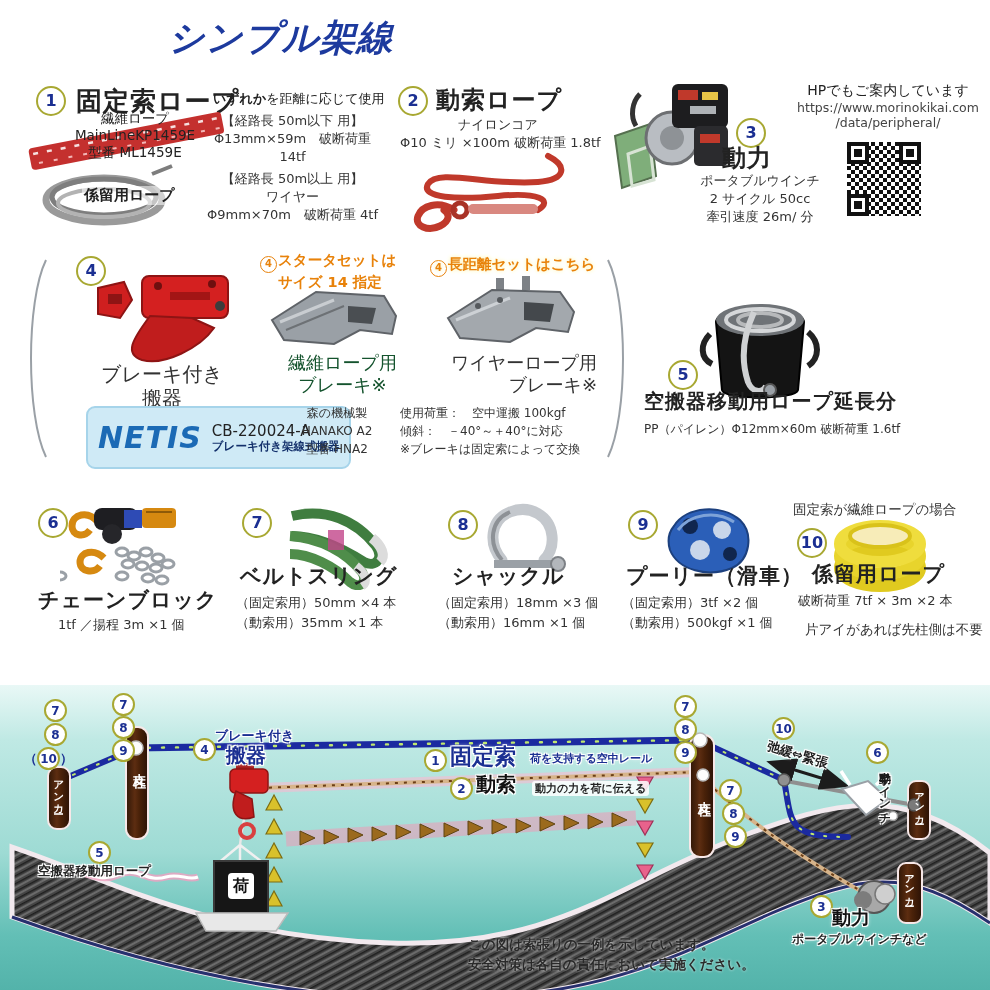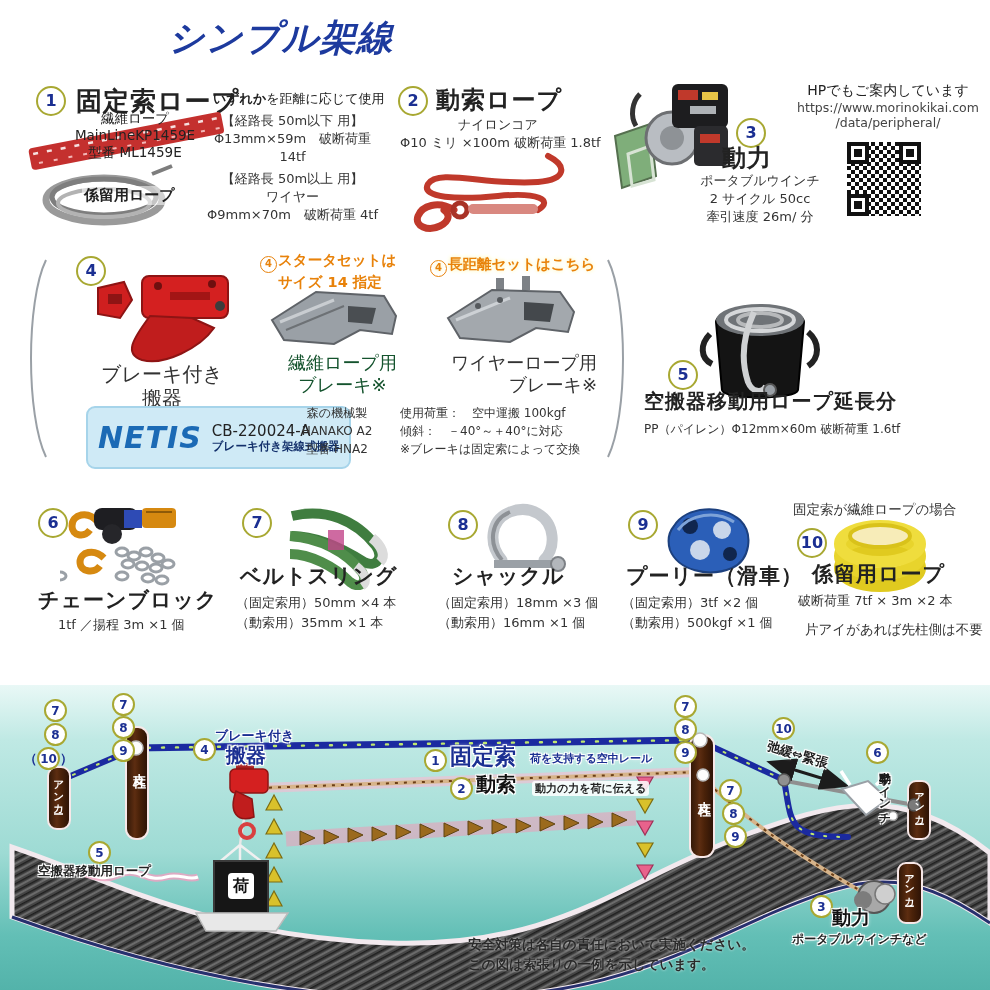--- a/index.html
+++ b/index.html
@@ -455,17 +455,17 @@
     <span class="cnum sm abs" style="left:866px;top:56px;">6</span>
     <div class="abs vtext b dglow" style="left:876px;top:78px;font-size:12px;color:#1c1c1c;letter-spacing:0;">手動ウインチ</div>
     <div class="abs vtext pillar-label" style="left:912px;top:100px;font-size:10px;letter-spacing:0;">アンカー</div>
 
     <span class="cnum sm abs" style="left:810px;top:210px;">3</span>
     <div class="abs b dglow" style="left:832px;top:220px;font-size:19px;color:#111;">動力</div>
     <div class="abs b dglow" style="left:792px;top:246px;font-size:12px;color:#222;">ポータブルウインチなど</div>
     <div class="abs vtext pillar-label" style="left:902px;top:182px;font-size:10px;letter-spacing:0;">アンカー</div>
 
     <div class="abs footer-note" style="left:468px;top:250px;">
+      <div>この図は索張りの一例を示しています。</div>
       <div>安全対策は各自の責任において実施ください。</div>
-      <div>この図は索張りの一例を示しています。</div>
     </div>
   </div>
 </div>
 
 </body></html>

